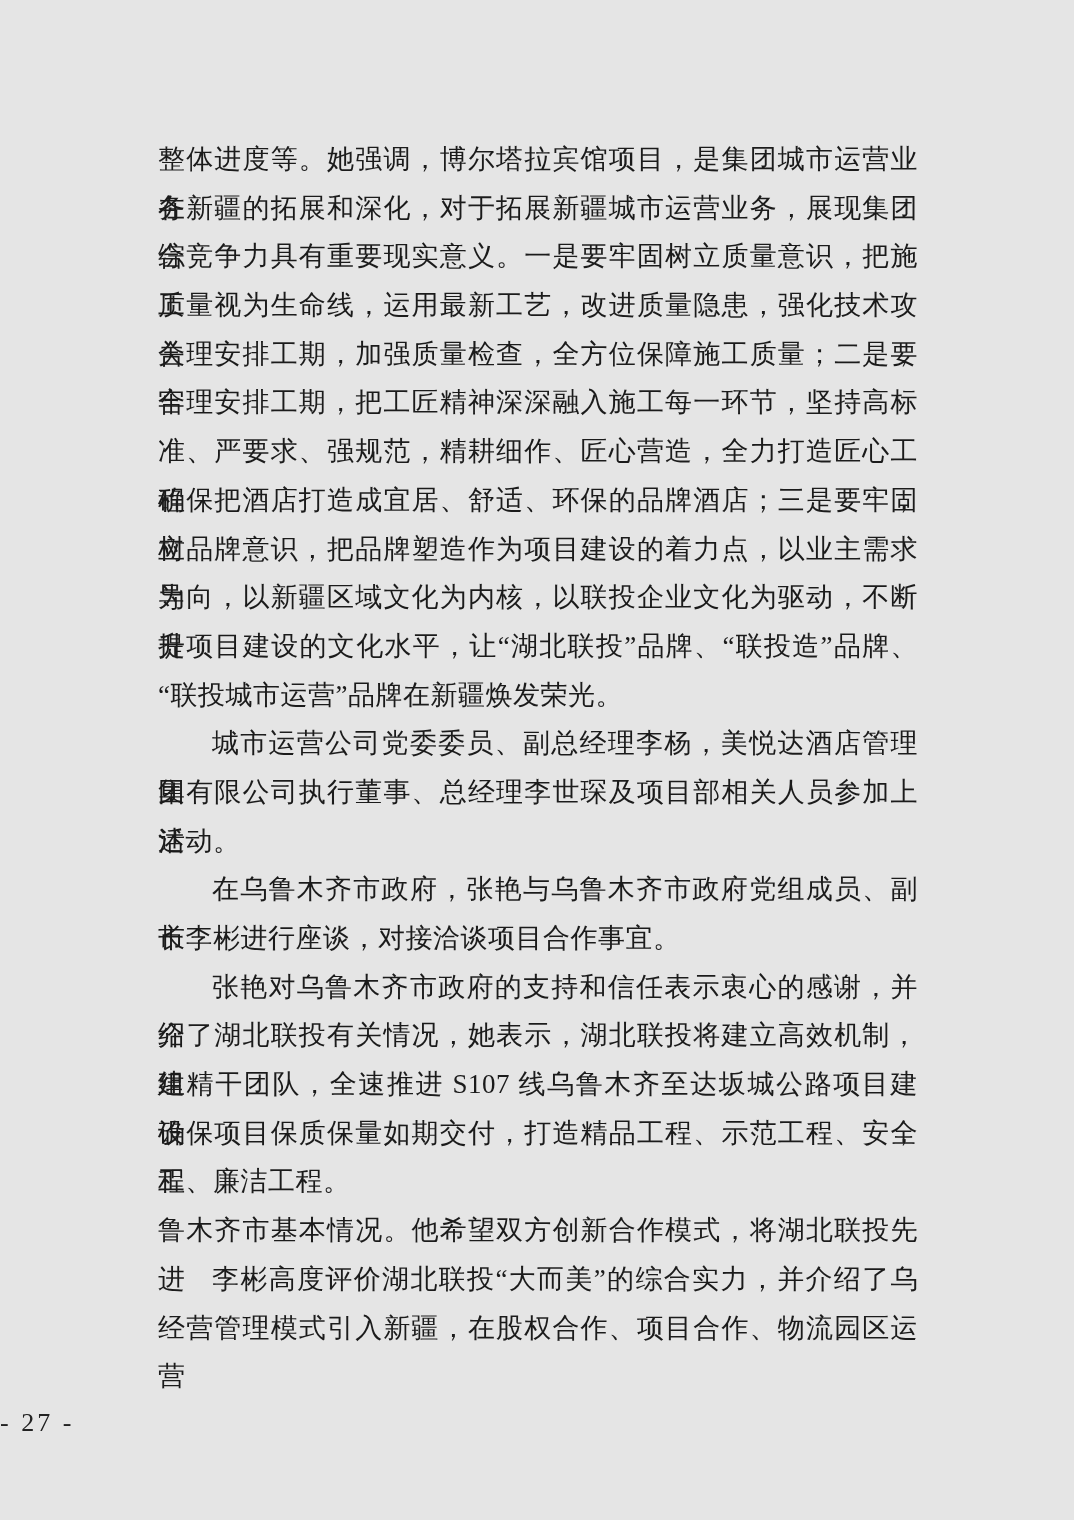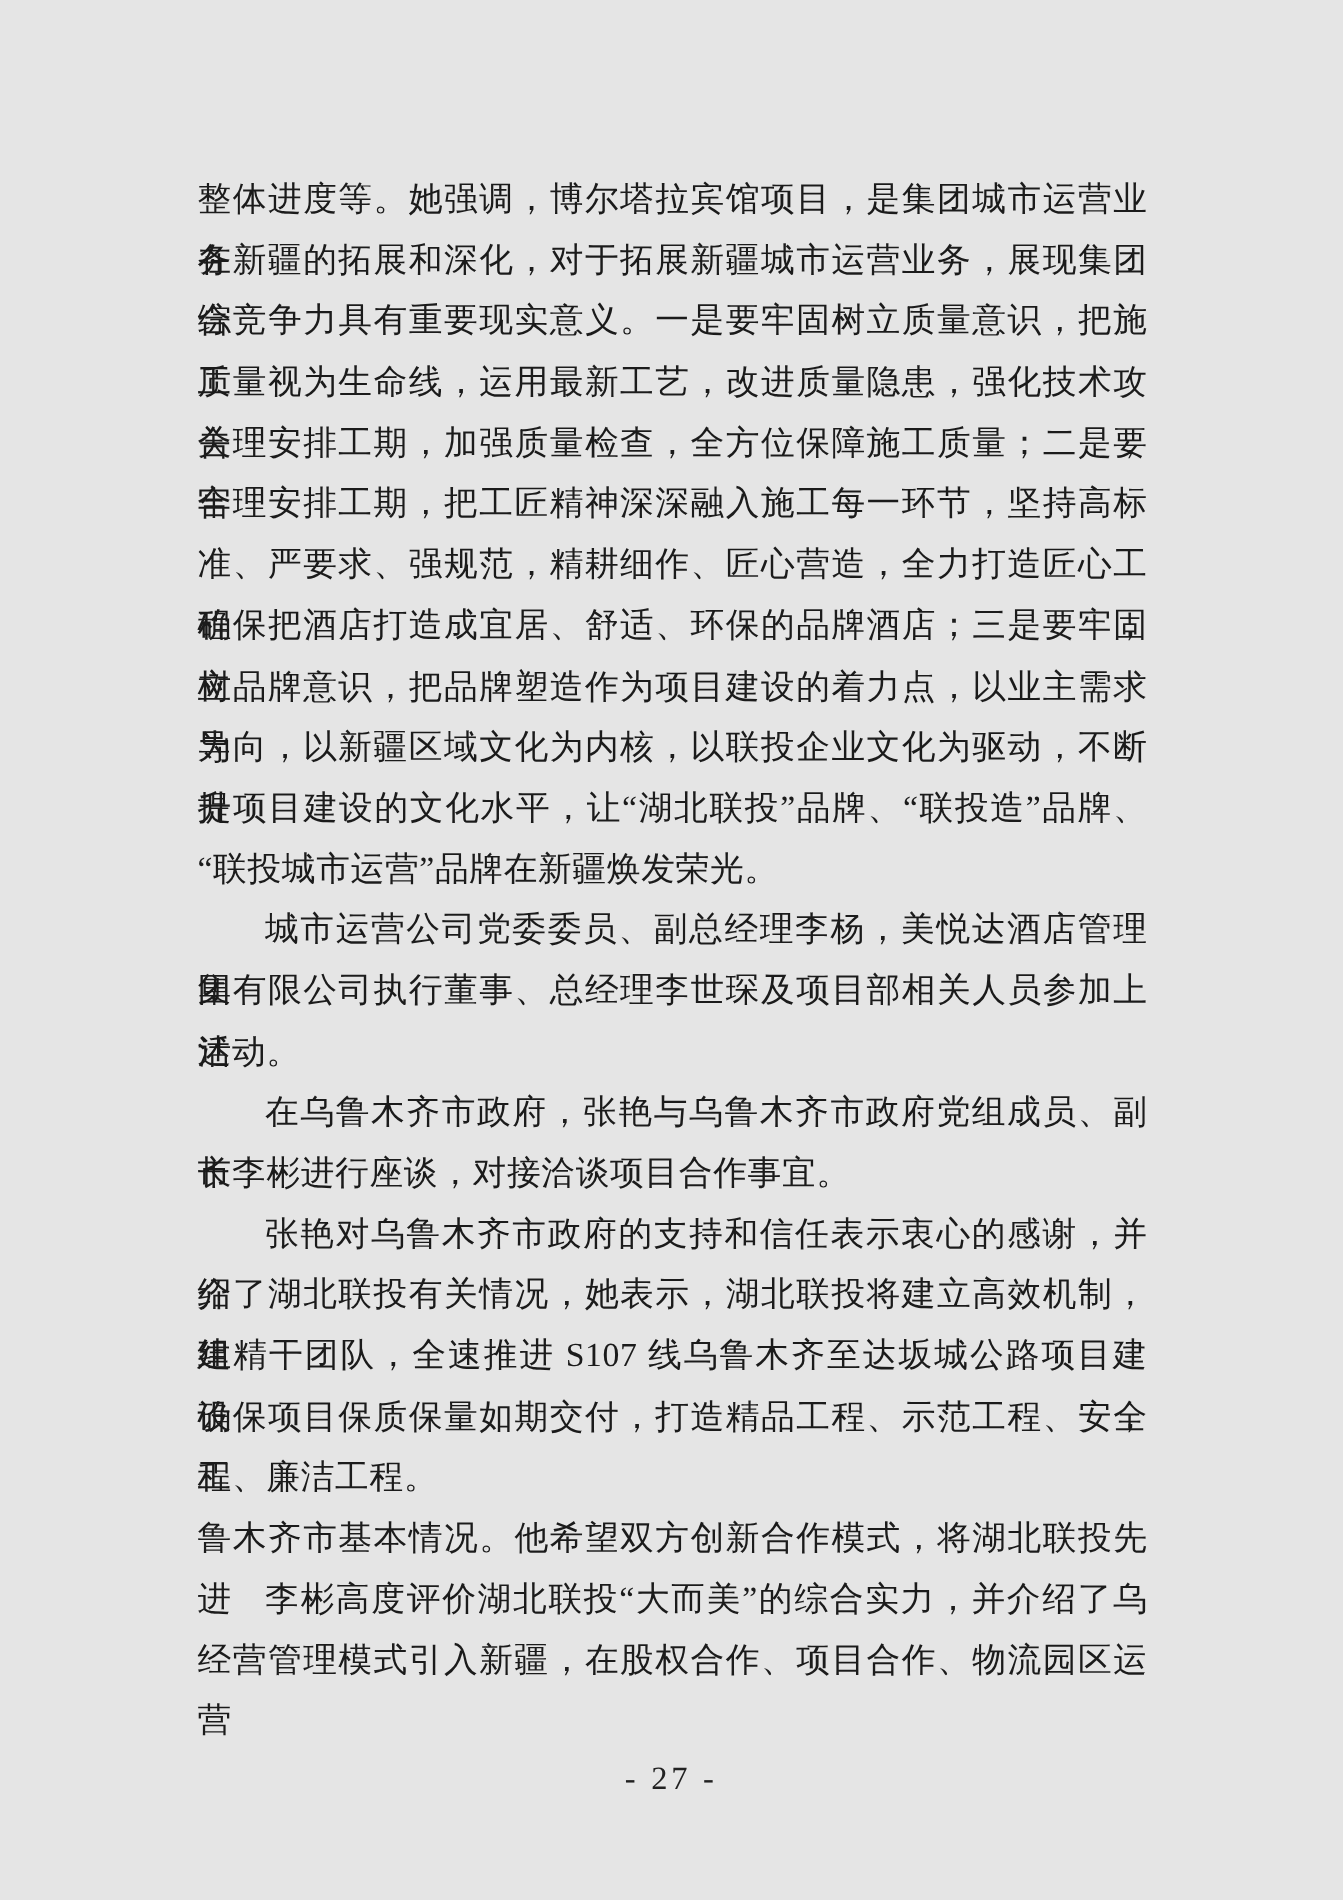--- a/index.html
+++ b/index.html
@@ -40,21 +40,20 @@
     text-align-last: left;
   }
   .line.indent {
     text-indent: 54px;
   }
   .footer {
     position: absolute;
     top: 1406px;
     left: 0;
     width: 100%;
-    text-align: center;
     font-size: 26px;
     line-height: 34px;
     letter-spacing: 3px;
     color: #222;
   }
 </style>
 </head>
 <body>
 
 <div class="doc-page">

